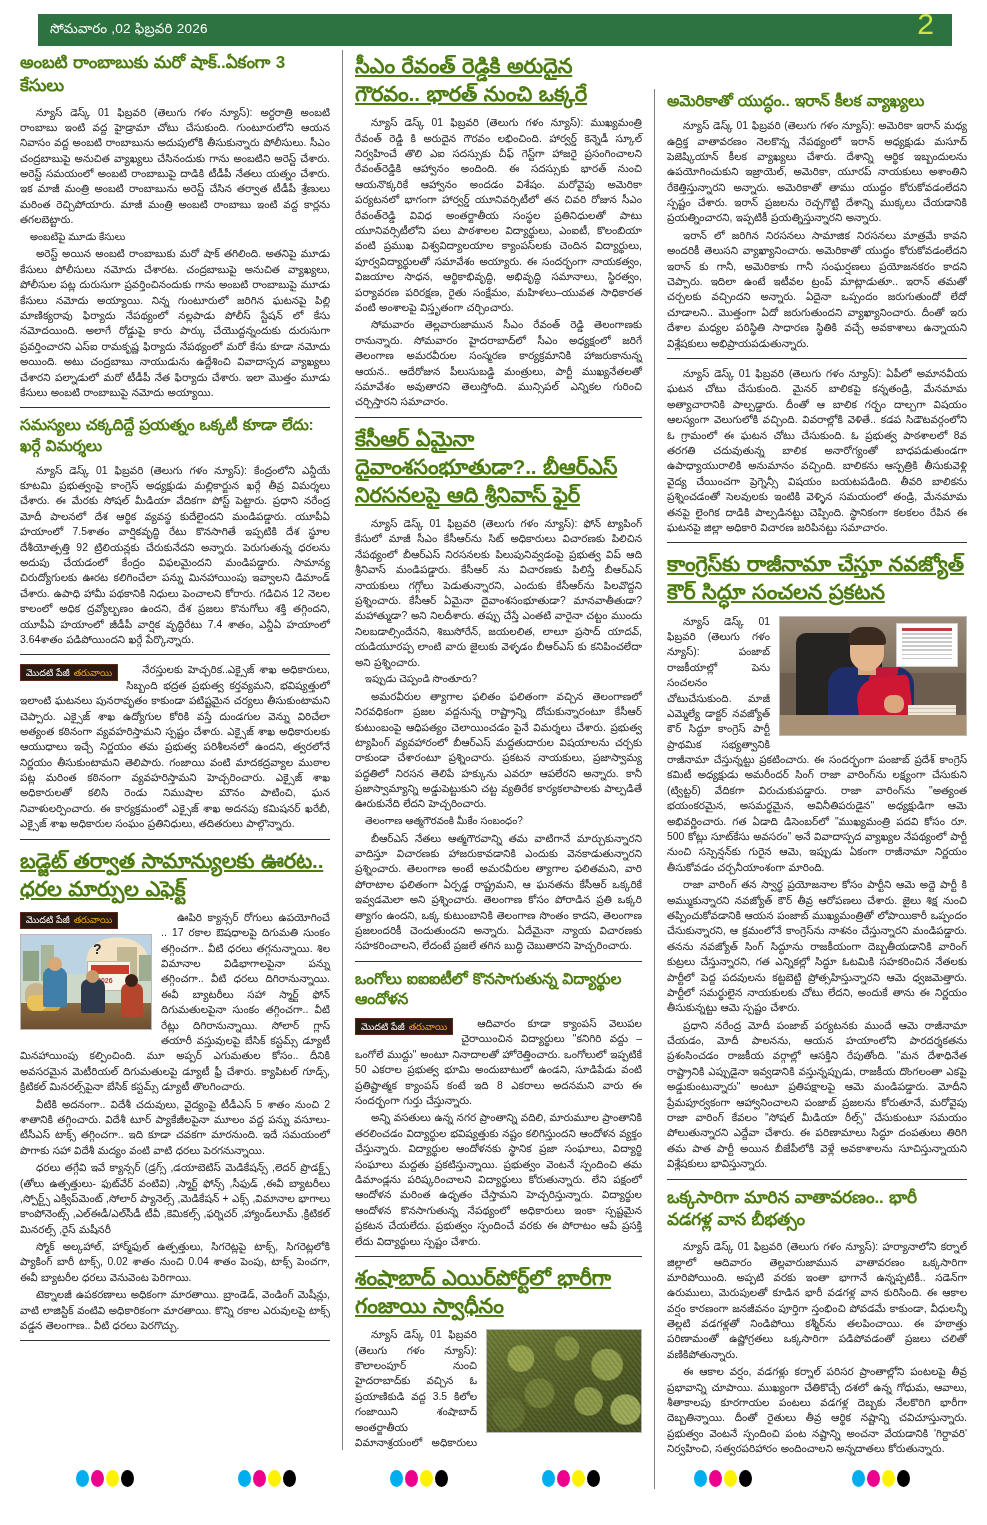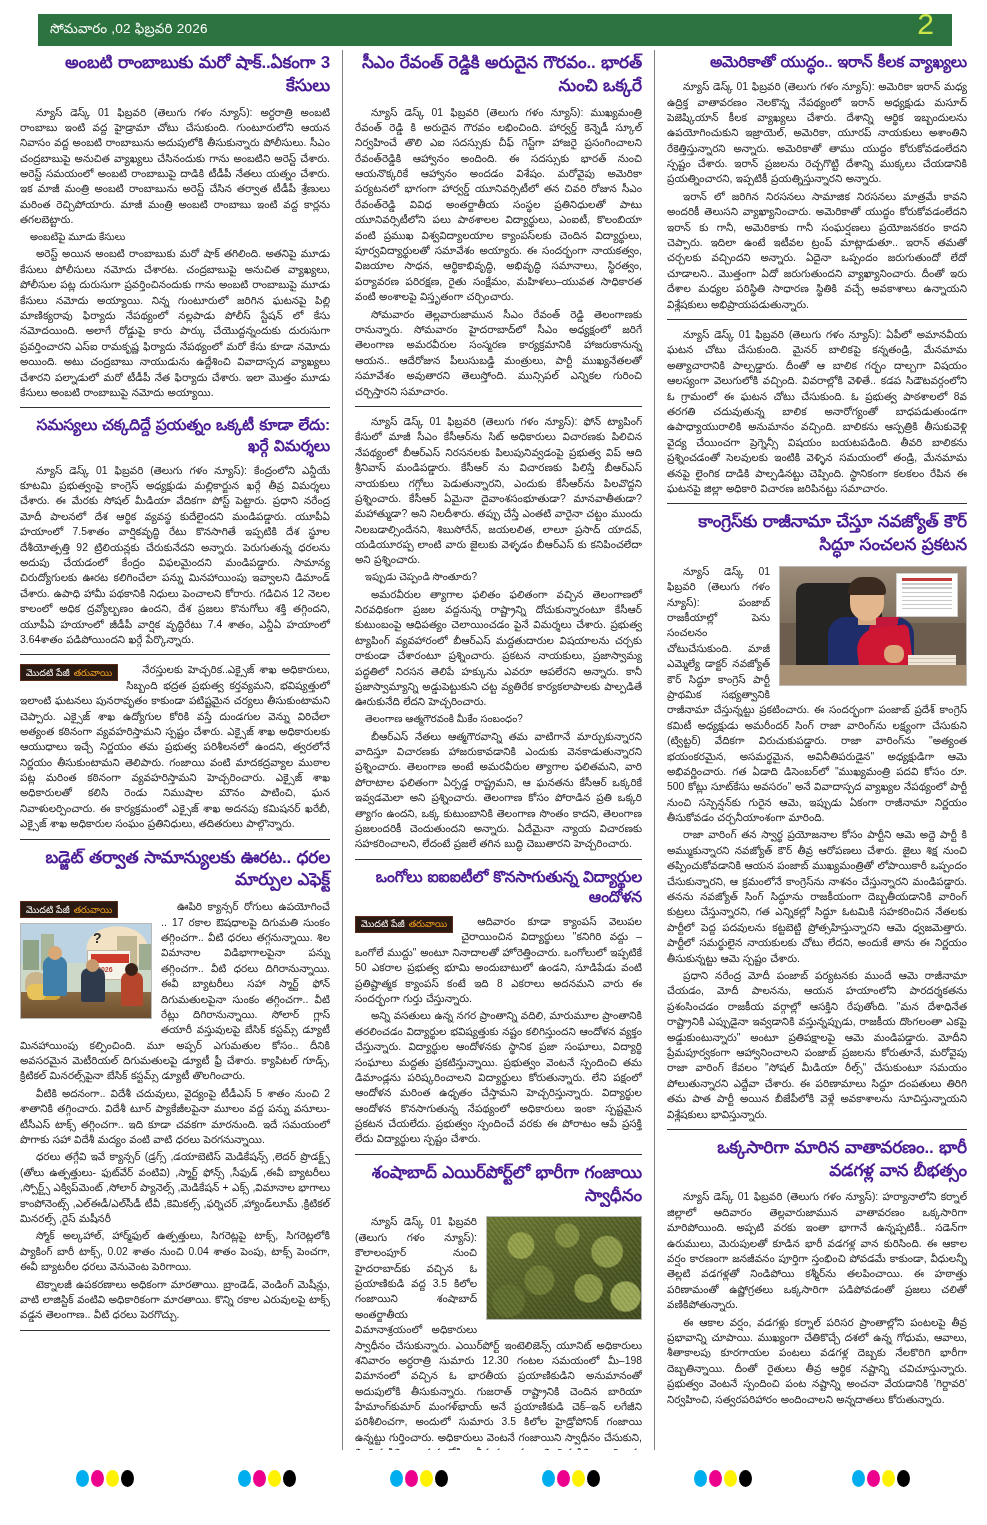--- a/index.html
+++ b/index.html
@@ -50,41 +50,41 @@
     width: 947px; height: 1400px;
     display: flex;
   }
   .col {
     position: relative;
     height: 100%;
     overflow: hidden;
   }
   .col-1 { width: 322px; padding-right: 12px; }
   .col-2 { width: 312px; padding: 0 12px; border-left: 1px solid #808080; }
-  .col-3 { width: 313px; padding-left: 12px; border-left: 1px solid #808080; }
+  .col-3 { width: 313px; padding-left: 12px; border-left: 1px solid #808080; margin-top: 39px; }
 
   
   .article { margin-bottom: 6px; }
   .rule {
     border-top: 1.6px solid #333;
     margin: 7px 0 7px 0;
     height: 0;
   }
 
   h2.headline {
-    text-align: right;
+    text-align: left;
     font-size: 17px;
     line-height: 1.34;
     font-weight: bold;
-    color: #4c1d95;
+    color: #4d7c0f;
     letter-spacing: -0.2px;
     margin: 2px 0 7px 0;
     word-spacing: 1px;
   }
-  h2.headline.big { font-size: 17px; }
+  h2.headline.big { font-size: 21px; text-decoration: underline; }
   h2.headline.sm { font-size: 15.5px; line-height: 1.3; }
 
   p.body {
     font-size: 10.4px;
     line-height: 1.48;
     text-align: justify;
     color: #1a1a1a;
     text-indent: 16px;
     margin-bottom: 2px;
     word-spacing: .5px;
@@ -362,20 +362,21 @@
     <div class="col col-2">
 
       <div class="article">
         <h2 class="headline big">సీఎం రేవంత్ రెడ్డికి అరుదైన గౌరవం.. భారత్ నుంచి ఒక్కరే</h2>
         <p class="body">న్యూస్ డెస్క్ 01 ఫిబ్రవరి (తెలుగు గళం న్యూస్): ముఖ్యమంత్రి రేవంత్ రెడ్డి కి అరుదైన గౌరవం లభించింది. హార్వర్డ్ కెన్నెడీ స్కూల్ నిర్వహించే తొలి ఎఐ సదస్సుకు చీఫ్ గెస్ట్‌గా హాజరై ప్రసంగించాలని రేవంత్‌రెడ్డికి ఆహ్వానం అందింది. ఈ సదస్సుకు భారత్ నుంచి ఆయనొక్కరికే ఆహ్వానం అందడం విశేషం. మరోవైపు అమెరికా పర్యటనలో భాగంగా హార్వర్డ్ యూనివర్సిటీలో తన చివరి రోజున సీఎం రేవంత్‌రెడ్డి వివిధ అంతర్జాతీయ సంస్థల ప్రతినిధులతో పాటు యూనివర్సిటీలోని పలు పాఠశాలల విద్యార్థులు, ఎంఐటీ, కొలంబియా వంటి ప్రముఖ విశ్వవిద్యాలయాల క్యాంపస్‌లకు చెందిన విద్యార్థులు, పూర్వవిద్యార్థులతో సమావేశం అయ్యారు. ఈ సందర్భంగా నాయకత్వం, విజయాల సాధన, ఆర్థికాభివృద్ధి, అభివృద్ధి సమానాలు, స్థిరత్వం, పర్యావరణ పరిరక్షణ, రైతు సంక్షేమం, మహిళలు–యువత సాధికారత వంటి అంశాలపై విస్తృతంగా చర్చించారు.</p>
         <p class="body">సోమవారం తెల్లవారుజామున సీఎం రేవంత్ రెడ్డి తెలంగాణకు రానున్నారు. సోమవారం హైదరాబాద్‌లో సీఎం అధ్యక్షంలో జరిగే తెలంగాణ అమరవీరుల సంస్మరణ కార్యక్రమానికి హాజరుకానున్న ఆయన.. ఆదేరోజున పీలుసుబడ్డి మంత్రులు, పార్టీ ముఖ్యనేతలతో సమావేశం అవుతారని తెలుస్తోంది. మున్సిపల్ ఎన్నికల గురించి చర్చిస్తారని సమాచారం.</p>
       </div>
       <div class="rule"></div>
 
       <div class="article">
+        <h2 class="headline big">కేసీఆర్ ఏమైనా దైవాంశసంభూతుడా?.. బీఆర్ఎస్ నిరసనలపై ఆది శ్రీనివాస్ ఫైర్</h2>
         <p class="body">న్యూస్ డెస్క్ 01 ఫిబ్రవరి (తెలుగు గళం న్యూస్): ఫోన్ ట్యాపింగ్ కేసులో మాజీ సీఎం కేసీఆర్‌ను సిట్ అధికారులు విచారణకు పిలిచిన నేపథ్యంలో బీఆర్ఎస్ నిరసనలకు పిలుపునివ్వడంపై ప్రభుత్వ విప్ ఆది శ్రీనివాస్ మండిపడ్డారు. కేసీఆర్ ను విచారణకు పిలిస్తే బీఆర్ఎస్ నాయకులు గగ్గోలు పెడుతున్నారని, ఎందుకు కేసీఆర్‌ను పిలవొద్దని ప్రశ్నించారు. కేసీఆర్ ఏమైనా దైవాంశసంభూతుడా? మానవాతీతుడా? మహాత్ముడా? అని నిలదీశారు. తప్పు చేస్తే ఎంతటి వారైనా చట్టం ముందు నిలబడాల్సిందేనని, శిబుసోరేన్, జయలలిత, లాలూ ప్రసాద్ యాదవ్, యడియూరప్ప లాంటి వారు జైలుకు వెళ్ళడం బీఆర్ఎస్ కు కనిపించలేదా అని ప్రశ్నించారు.</p>
         <p class="subhead">ఇప్పుడు చెప్పండి సొంతూరు?</p>
         <p class="body">అమరవీరుల త్యాగాల ఫలితం ఫలితంగా వచ్చిన తెలంగాణలో నిరవధికంగా ప్రజల వద్దనున్న రాష్ట్రాన్ని దోచుకున్నారంటూ కేసీఆర్ కుటుంబంపై ఆధిపత్యం చెలాయించడం పైనే విమర్శలు చేశారు. ప్రభుత్వ ట్యాపింగ్ వ్యవహారంలో బీఆర్ఎస్ మద్దతుదారుల విషయాలను చర్చకు రాకుండా చేశారంటూ ప్రశ్నించారు. ప్రకటన నాయకులు, ప్రజాస్వామ్య పద్ధతిలో నిరసన తెలిపే హక్కును ఎవరూ ఆపలేరని అన్నారు. కానీ ప్రజాస్వామ్యాన్ని అడ్డుపెట్టుకుని చట్ట వ్యతిరేక కార్యకలాపాలకు పాల్పడితే ఊరుకునేది లేదని హెచ్చరించారు.</p>
         <p class="subhead">తెలంగాణ ఆత్మగౌరవంకి మీకేం సంబంధం?</p>
         <p class="body">బీఆర్ఎస్ నేతలు ఆత్మగౌరవాన్ని తమ వాటిగానే మార్చుకున్నారని వాదిస్తూ విచారణకు హాజరుకావడానికి ఎందుకు వెనకాడుతున్నారని ప్రశ్నించారు. తెలంగాణ అంటే అమరవీరుల త్యాగాల ఫలితమని, వారి పోరాటాల ఫలితంగా ఏర్పడ్డ రాష్ట్రమని, ఆ ఘనతను కేసీఆర్ ఒక్కరికే ఇవ్వడమెలా అని ప్రశ్నించారు. తెలంగాణ కోసం పోరాడిన ప్రతి ఒక్కరి త్యాగం ఉందని, ఒక్క కుటుంబానికి తెలంగాణ సొంతం కాదని, తెలంగాణ ప్రజలందరికీ చెందుతుందని అన్నారు. ఏదేమైనా న్యాయ విచారణకు సహకరించాలని, లేదంటే ప్రజలే తగిన బుద్ధి చెబుతారని హెచ్చరించారు.</p>
       </div>
       <div class="rule"></div>
 
       <div class="article">
         <h2 class="headline sm">ఒంగోలు ఐఐఐటీలో కొనసాగుతున్న విద్యార్థుల ఆందోళన</h2>

